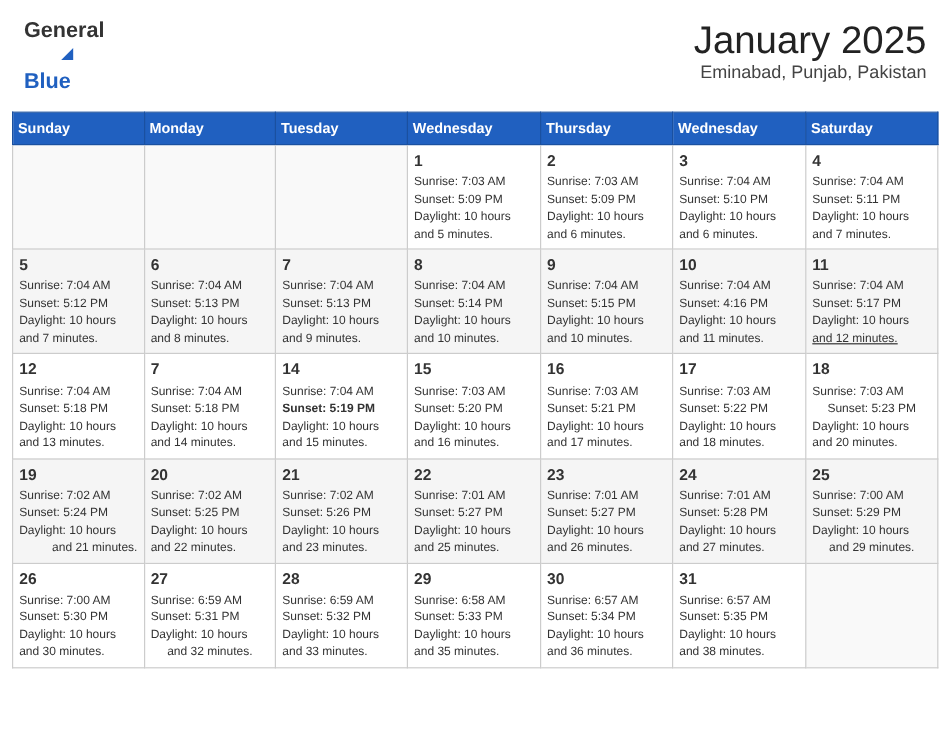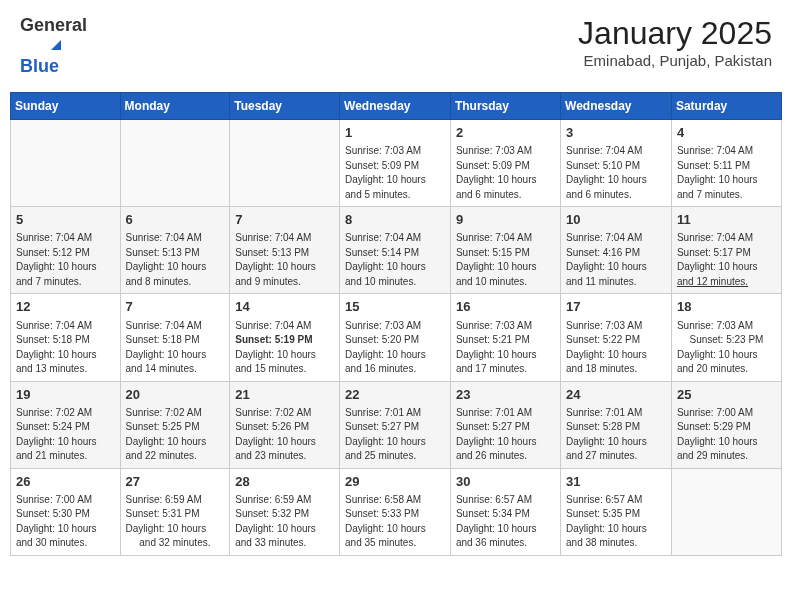--- a/index.html
+++ b/index.html
@@ -286,21 +286,21 @@
           </div>
         </td>
       </tr>
       <tr>
         <td>
           <span class="day-num">19</span>
           <div class="cell-content">
             <span style="display: block;">Sunrise: 7:02 AM</span>
             <span style="display: block;">Sunset: 5:24 PM</span>
             <span style="display: block;">Daylight: 10 hours</span>
-            <span style="display: block;">and 21 minutes.</span>
+            <span style="display: block; text-align: right;">and 21 minutes.</span>
           </div>
         </td>
         <td>
           <span class="day-num">20</span>
           <div class="cell-content">
             <span style="display: block;">Sunrise: 7:02 AM</span>
             <span style="display: block;">Sunset: 5:25 PM</span>
             <span style="display: block;">Daylight: 10 hours</span>
             <span style="display: block;">and 22 minutes.</span>
           </div>
@@ -340,21 +340,21 @@
             <span style="display: block;">Daylight: 10 hours</span>
             <span style="display: block;">and 27 minutes.</span>
           </div>
         </td>
         <td>
           <span class="day-num">25</span>
           <div class="cell-content">
             <span style="display: block;">Sunrise: 7:00 AM</span>
             <span style="display: block;">Sunset: 5:29 PM</span>
             <span style="display: block;">Daylight: 10 hours</span>
-            <span style="display: block;">and 29 minutes.</span>
+            <span style="display: block; text-align: center;">and 29 minutes.</span>
           </div>
         </td>
       </tr>
       <tr>
         <td>
           <span class="day-num">26</span>
           <div class="cell-content">
             <span style="display: block;">Sunrise: 7:00 AM</span>
             <span style="display: block;">Sunset: 5:30 PM</span>
             <span style="display: block;">Daylight: 10 hours</span>

